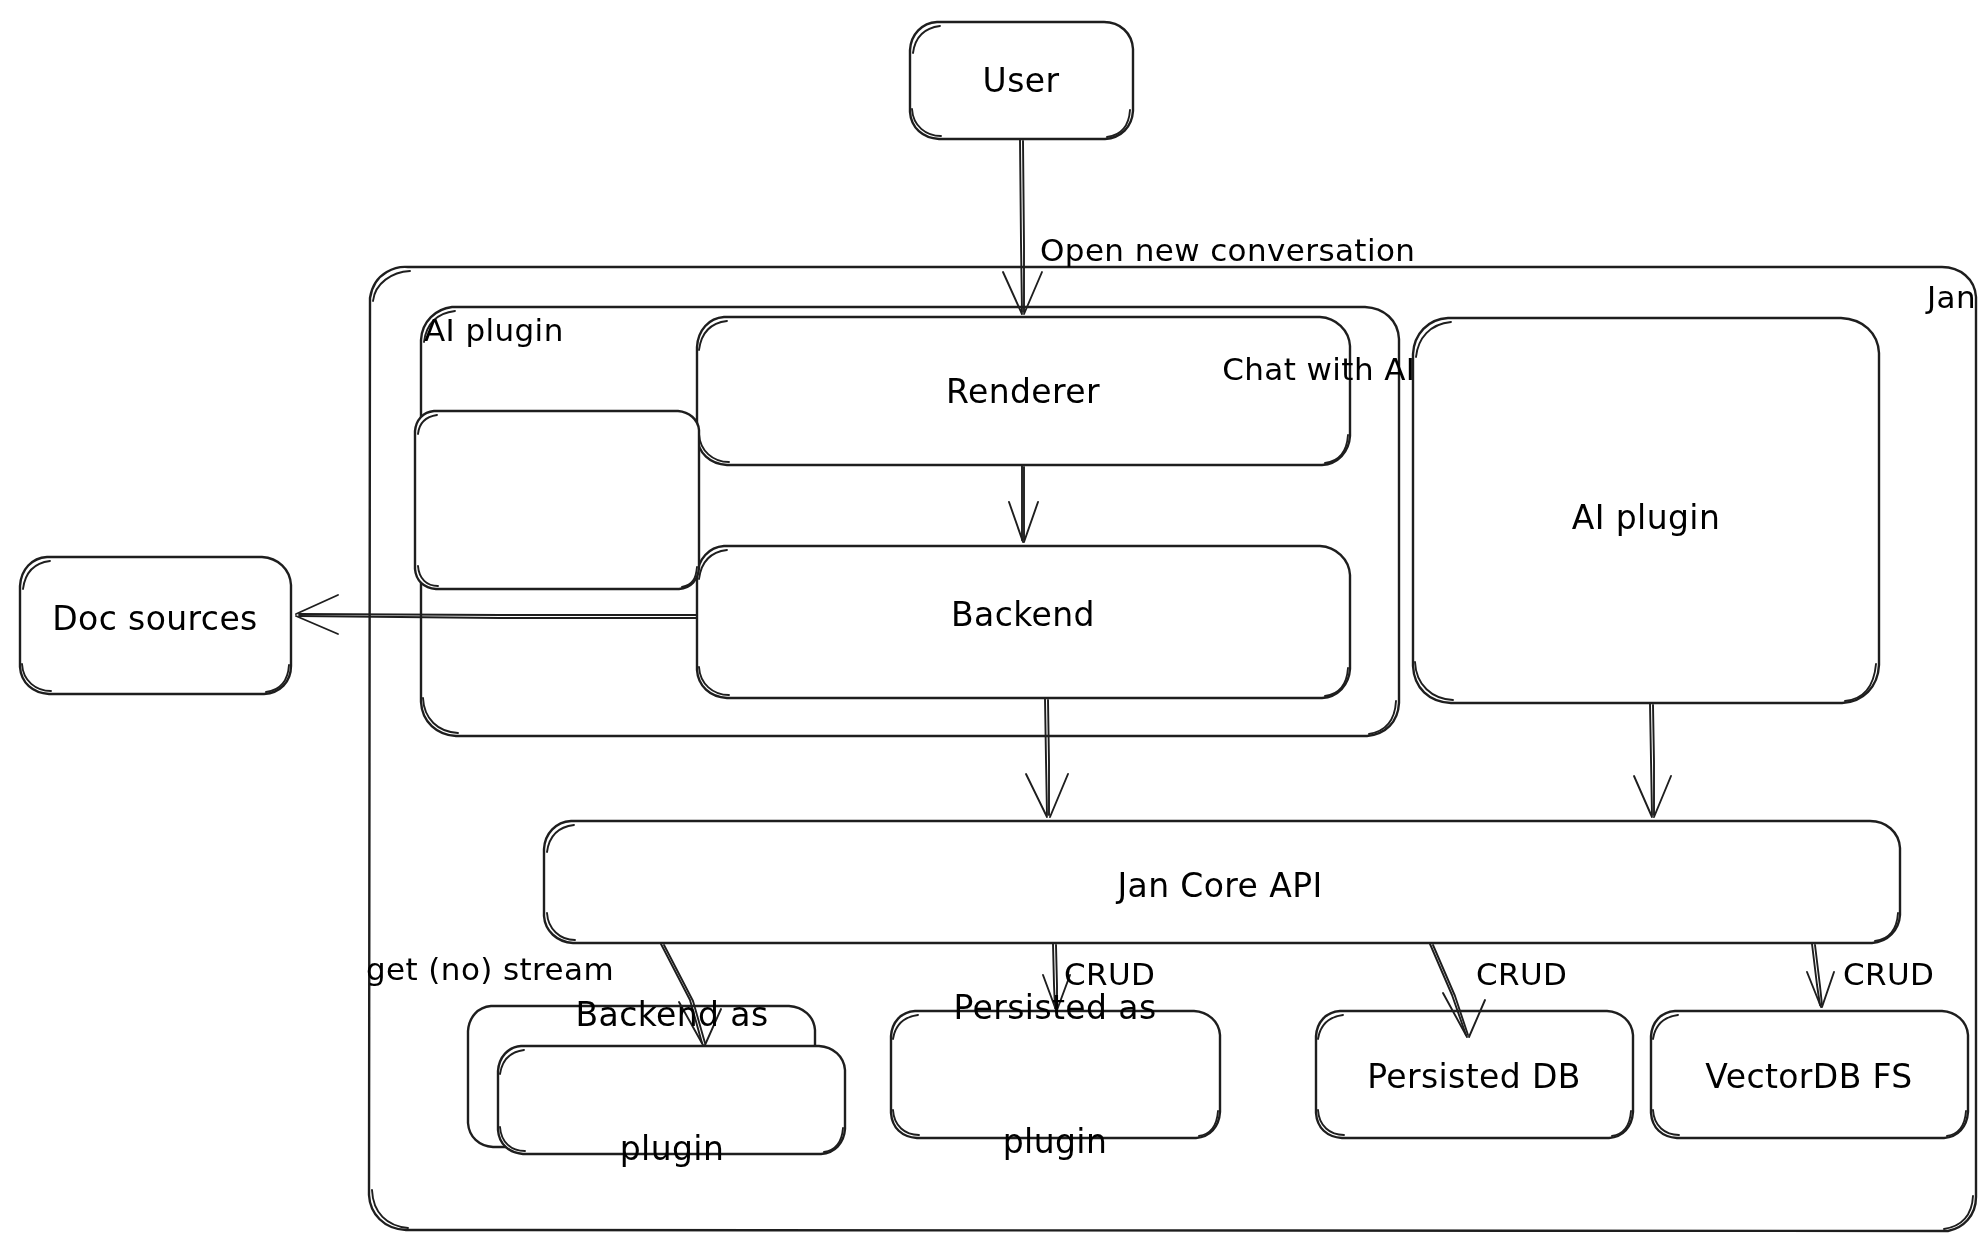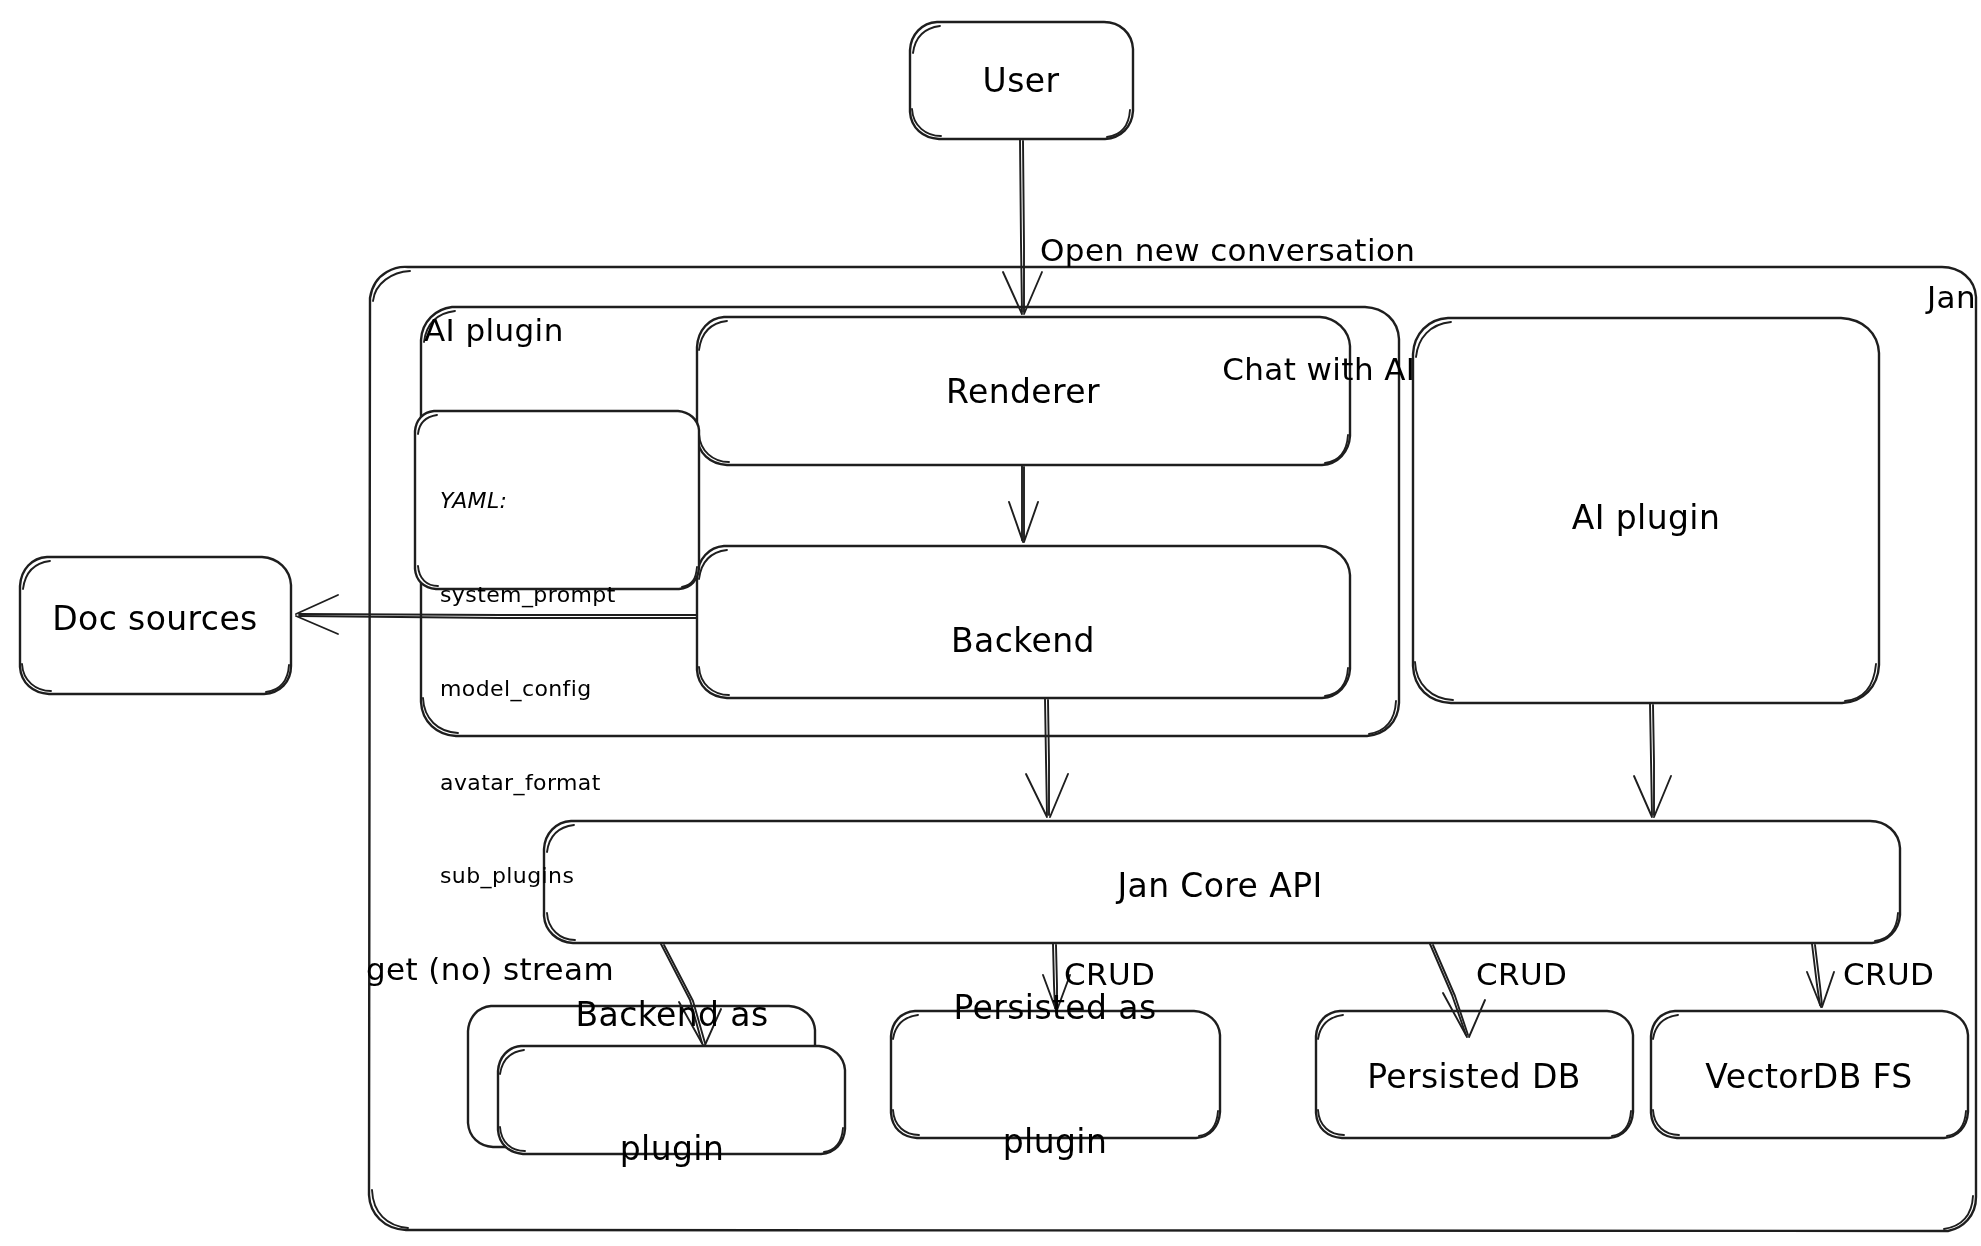--- a/index.html
+++ b/index.html
@@ -355,47 +355,40 @@
   <div class="lbl container-label" style="left:1880px; top:278px;margin-left:47px;">Jan</div>
 
   <div class="lbl container-label" style="left:424px; top:311px;">AI plugin</div>
 
   <div class="lbl node-label" style="left:1021px; top:81px;">User</div>
 
   <div class="lbl node-label" style="left:155px; top:619px;">Doc sources</div>
 
   <div class="lbl node-label" style="left:1023px; top:392px;text-align:right;">Renderer</div>
 
-  <div class="lbl node-label" style="left:1023px; top:641px;">Backend</div>
+  <div class="lbl node-label" style="left:1023px; top:615px;">Backend</div>
 
   <div class="lbl node-label" style="left:1646px; top:518px;">AI plugin</div>
 
   <div class="lbl node-label" style="left:1220px; top:874px;margin-top:12px;">Jan Core API</div>
 
   <div class="lbl node-label two-line" style="left:672px; top:1082px;">
     <div>Backend as</div>
     <div>plugin</div>
   </div>
 
   <div class="lbl node-label two-line" style="left:1055px; top:1075px;">
     <div>Persisted as</div>
     <div>plugin</div>
   </div>
 
   <div class="lbl node-label" style="left:1474px; top:1077px;">Persisted DB</div>
 
   <div class="lbl node-label" style="left:1809px; top:1077px;">VectorDB FS</div>
 
-  <div class="lbl yaml-text" style="left:440px; top:423px;">
-    <div class="yaml-title">YAML:</div>
-    <div>system_prompt</div>
-    <div>model_config</div>
-    <div>avatar_format</div>
-    <div>sub_plugins</div>
-  </div>
 
   <div class="lbl edge-label" style="left:1040px; top:152px;">
     <div>Open new conversation</div>
     <div>Chat with AI</div>
   </div>
 
   <div class="lbl edge-label" style="left:366px; top:950px;">get (no) stream</div>
 
   <div class="lbl edge-label" style="left:1064px; top:955px;">CRUD</div>
 

